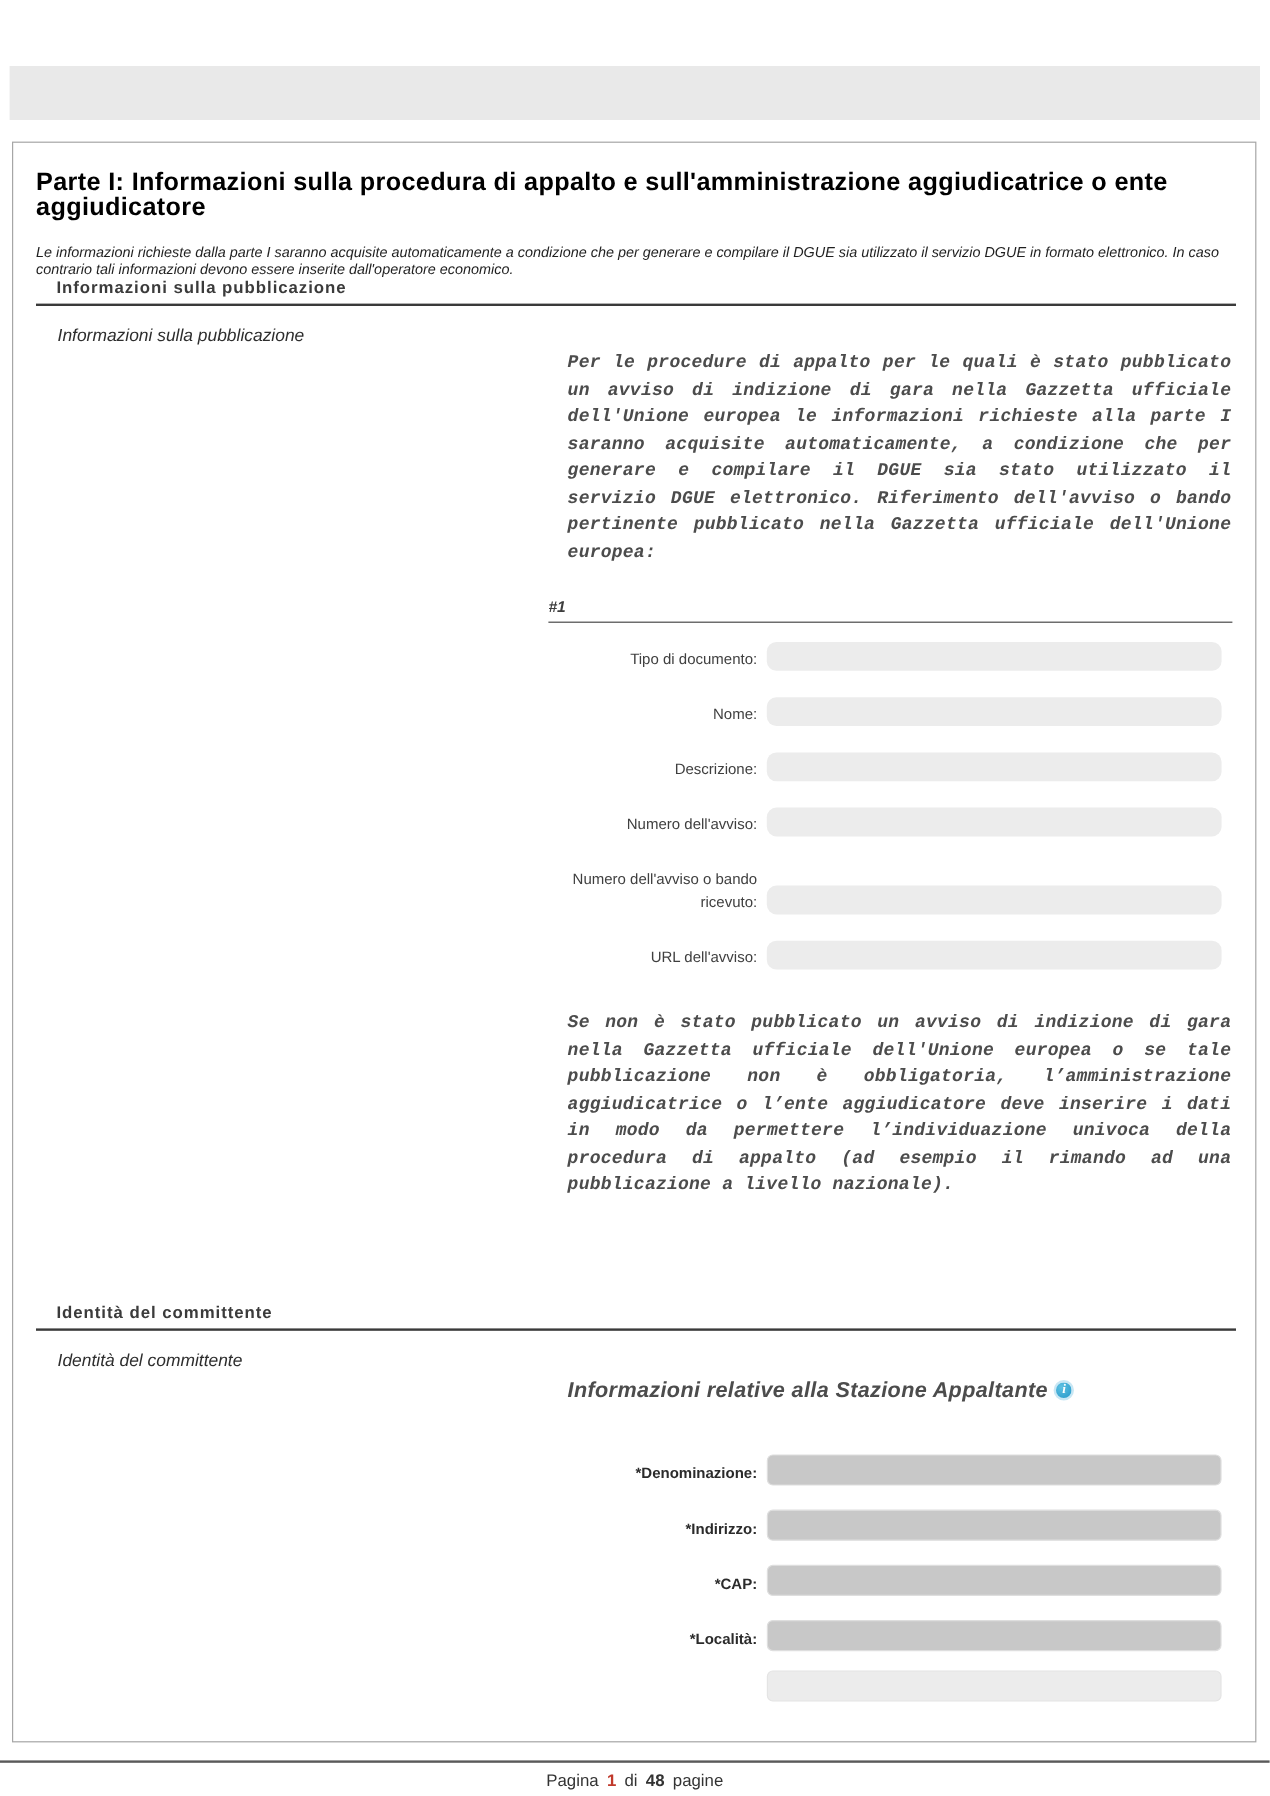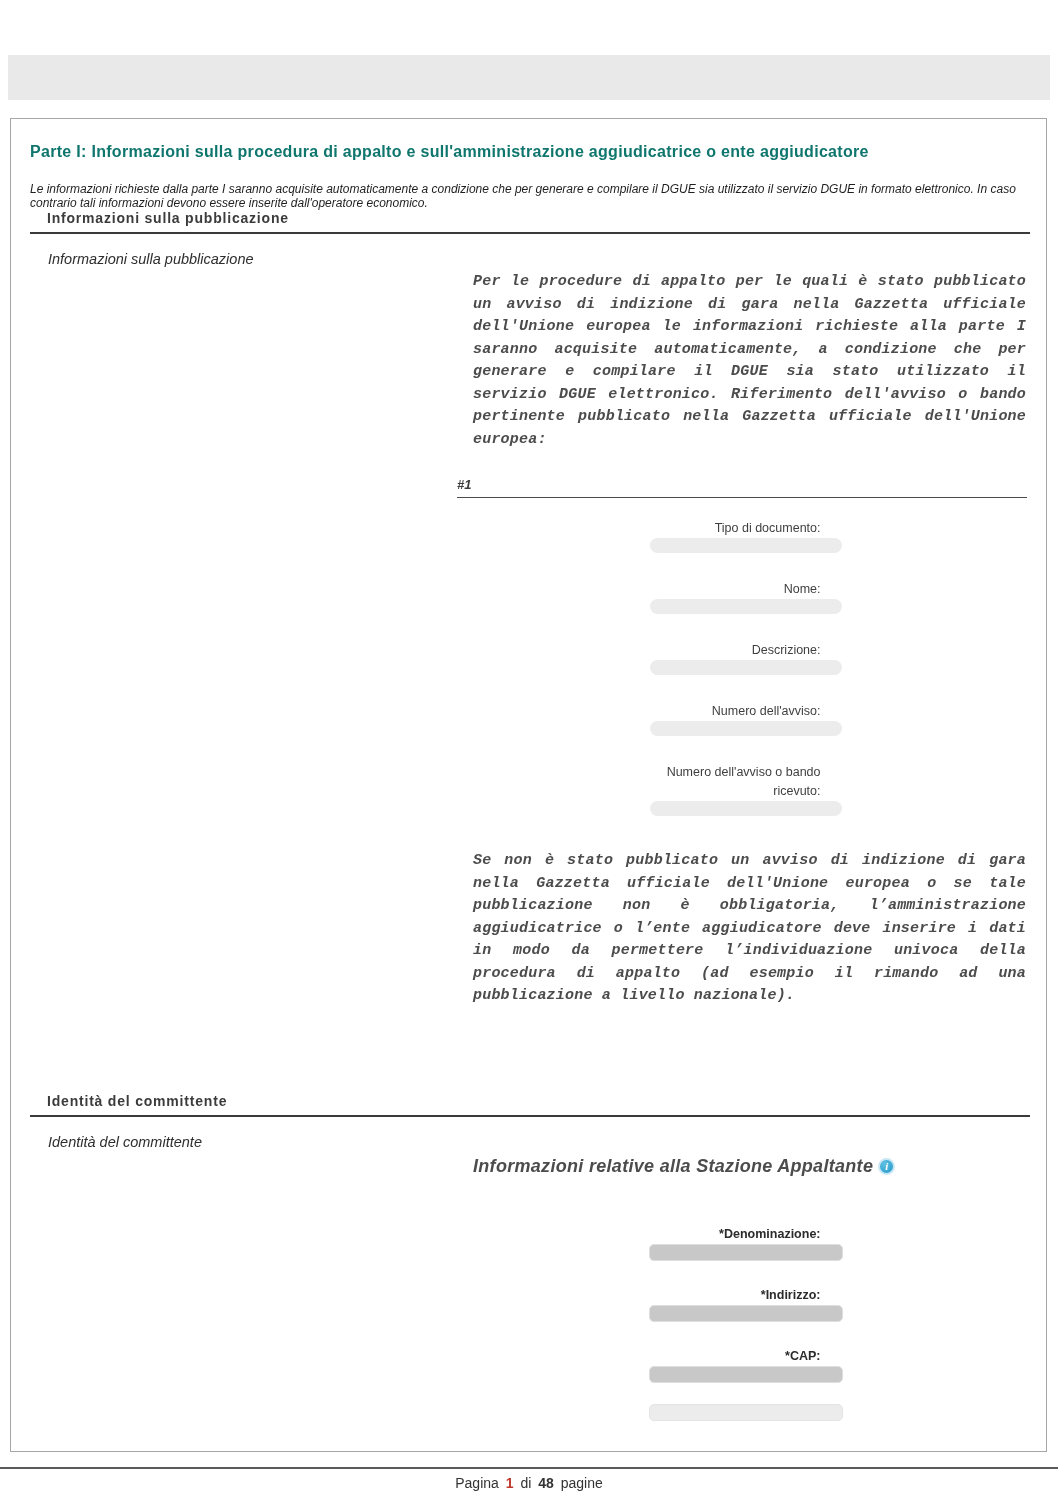--- a/index.html
+++ b/index.html
@@ -6,22 +6,22 @@
   html,body { width:1058px; height:1497px; background:#ffffff; overflow:hidden;
               font-family:"Liberation Sans", sans-serif; }
 
   .topbar { position:absolute; left:8px; top:55px; width:1042px; height:45px;
             background:#e9e9e9; }
 
   .panel { position:absolute; left:10px; top:118px; width:1037px; height:1334px;
            border:1px solid #a6a6a6; background:#fff; overflow:hidden;
            padding:0 0 0 10px; }
 
-  .part-title { margin:22px 10px 0 9px; font-size:16px; font-weight:bold;
-                color:#0f766e; line-height:21px; letter-spacing:0.3px; }
+  .part-title { margin:22px 10px 0 9px; font-size:21px; font-weight:bold;
+                color:#000000; line-height:21px; letter-spacing:0.3px; }
 
   .intro { margin:21px 12px 0 9px; font-size:12px; font-style:italic;
            color:#1f1f1f; line-height:13.5px; }
 
   .section { }
   .section-header { margin-left:26px; font-size:14px; font-weight:bold;
                     color:#3b3b3b; letter-spacing:0.8px; }
   .section-rule { margin-left:9px; margin-top:6px; width:1000px; height:2px;
                   background:#3a3a3a; }
 
@@ -34,21 +34,21 @@
           color:#4c4c4c; line-height:22.5px; text-align:justify;
           letter-spacing:0.2px;font-family:Liberation Mono, monospace; }
   .note.bottom { margin-top:34px; }
 
   .group-marker { margin-top:26px; margin-left:-16px; width:570px;
                   font-size:13px; font-style:italic; font-weight:bold;
                   color:#3d3d3d; padding-bottom:5px;
                   border-bottom:1px solid #4a4a4a; }
 
   .form-rows { margin-top:0; }
-  .frow { display:flex; align-items:center; margin-top:22px; padding-right:8px;flex-direction:column; }
+  .frow { display:flex; align-items:flex-end; margin-top:22px; padding-right:8px; }
   .frow:first-child { margin-top:16px; }
   .frow .flabel { width:166px; flex:none; text-align:right; padding:5px 8px 0 0;
                   font-size:12.5px; color:#3f3f3f; line-height:19px; }
   .frow .finput { flex:1; height:24px; background:#ececec; border:none;
                   border-radius:8px; outline:none; padding:0 8px;
                   font-size:13px; color:#333; }
 
   .sub-note-row { margin-top:22px; display:flex; align-items:center; }
   .sub-heading { font-size:18px; font-style:italic; font-weight:bold;
                  color:#4c4c4c; letter-spacing:0.3px; }
@@ -111,20 +111,24 @@
             <input class="finput" type="text" aria-label="Descrizione:" style="">
           </div>
           <div class="frow">
             <div class="flabel">Numero dell'avviso:</div>
             <input class="finput" type="text" aria-label="Numero dell'avviso:" style="">
           </div>
           <div class="frow">
             <div class="flabel">Numero dell'avviso o bando ricevuto:</div>
             <input class="finput" type="text" aria-label="Numero dell'avviso o bando ricevuto:" style="">
           </div>
+          <div class="frow">
+            <div class="flabel">URL dell'avviso:</div>
+            <input class="finput" type="text" aria-label="URL dell'avviso:" style="">
+          </div>
         </div>
 
         <p class="note bottom">Se non è stato pubblicato un avviso di indizione di gara nella Gazzetta ufficiale dell'Unione europea o se tale pubblicazione non è obbligatoria, l’amministrazione aggiudicatrice o l’ente aggiudicatore deve inserire i dati in modo da permettere l’individuazione univoca della procedura di appalto (ad esempio il rimando ad una pubblicazione a livello nazionale).</p>
       </div>
     </div>
   </div>
 
   <div class="section" style="margin-top:85px;">
     <div class="section-header">Identità del committente</div>
     <div class="section-rule"></div>
@@ -146,20 +150,24 @@
             <input class="finput" type="text" aria-label="*Denominazione:" style="">
           </div>
           <div class="frow">
             <div class="flabel">*Indirizzo:</div>
             <input class="finput" type="text" aria-label="*Indirizzo:" style="">
           </div>
           <div class="frow">
             <div class="flabel">*CAP:</div>
             <input class="finput" type="text" aria-label="*CAP:" style="">
           </div>
+          <div class="frow">
+            <div class="flabel">*Località:</div>
+            <input class="finput" type="text" aria-label="*Località:" style="">
+          </div>
           <div class="frow" style="margin-top:16px;">
             <div class="flabel"></div>
             <input class="finput" style="background: rgb(236, 236, 236); border-color: rgb(228, 228, 228);" type="text">
           </div>
         </div>
       </div>
     </div>
   </div>
 
 </div>

